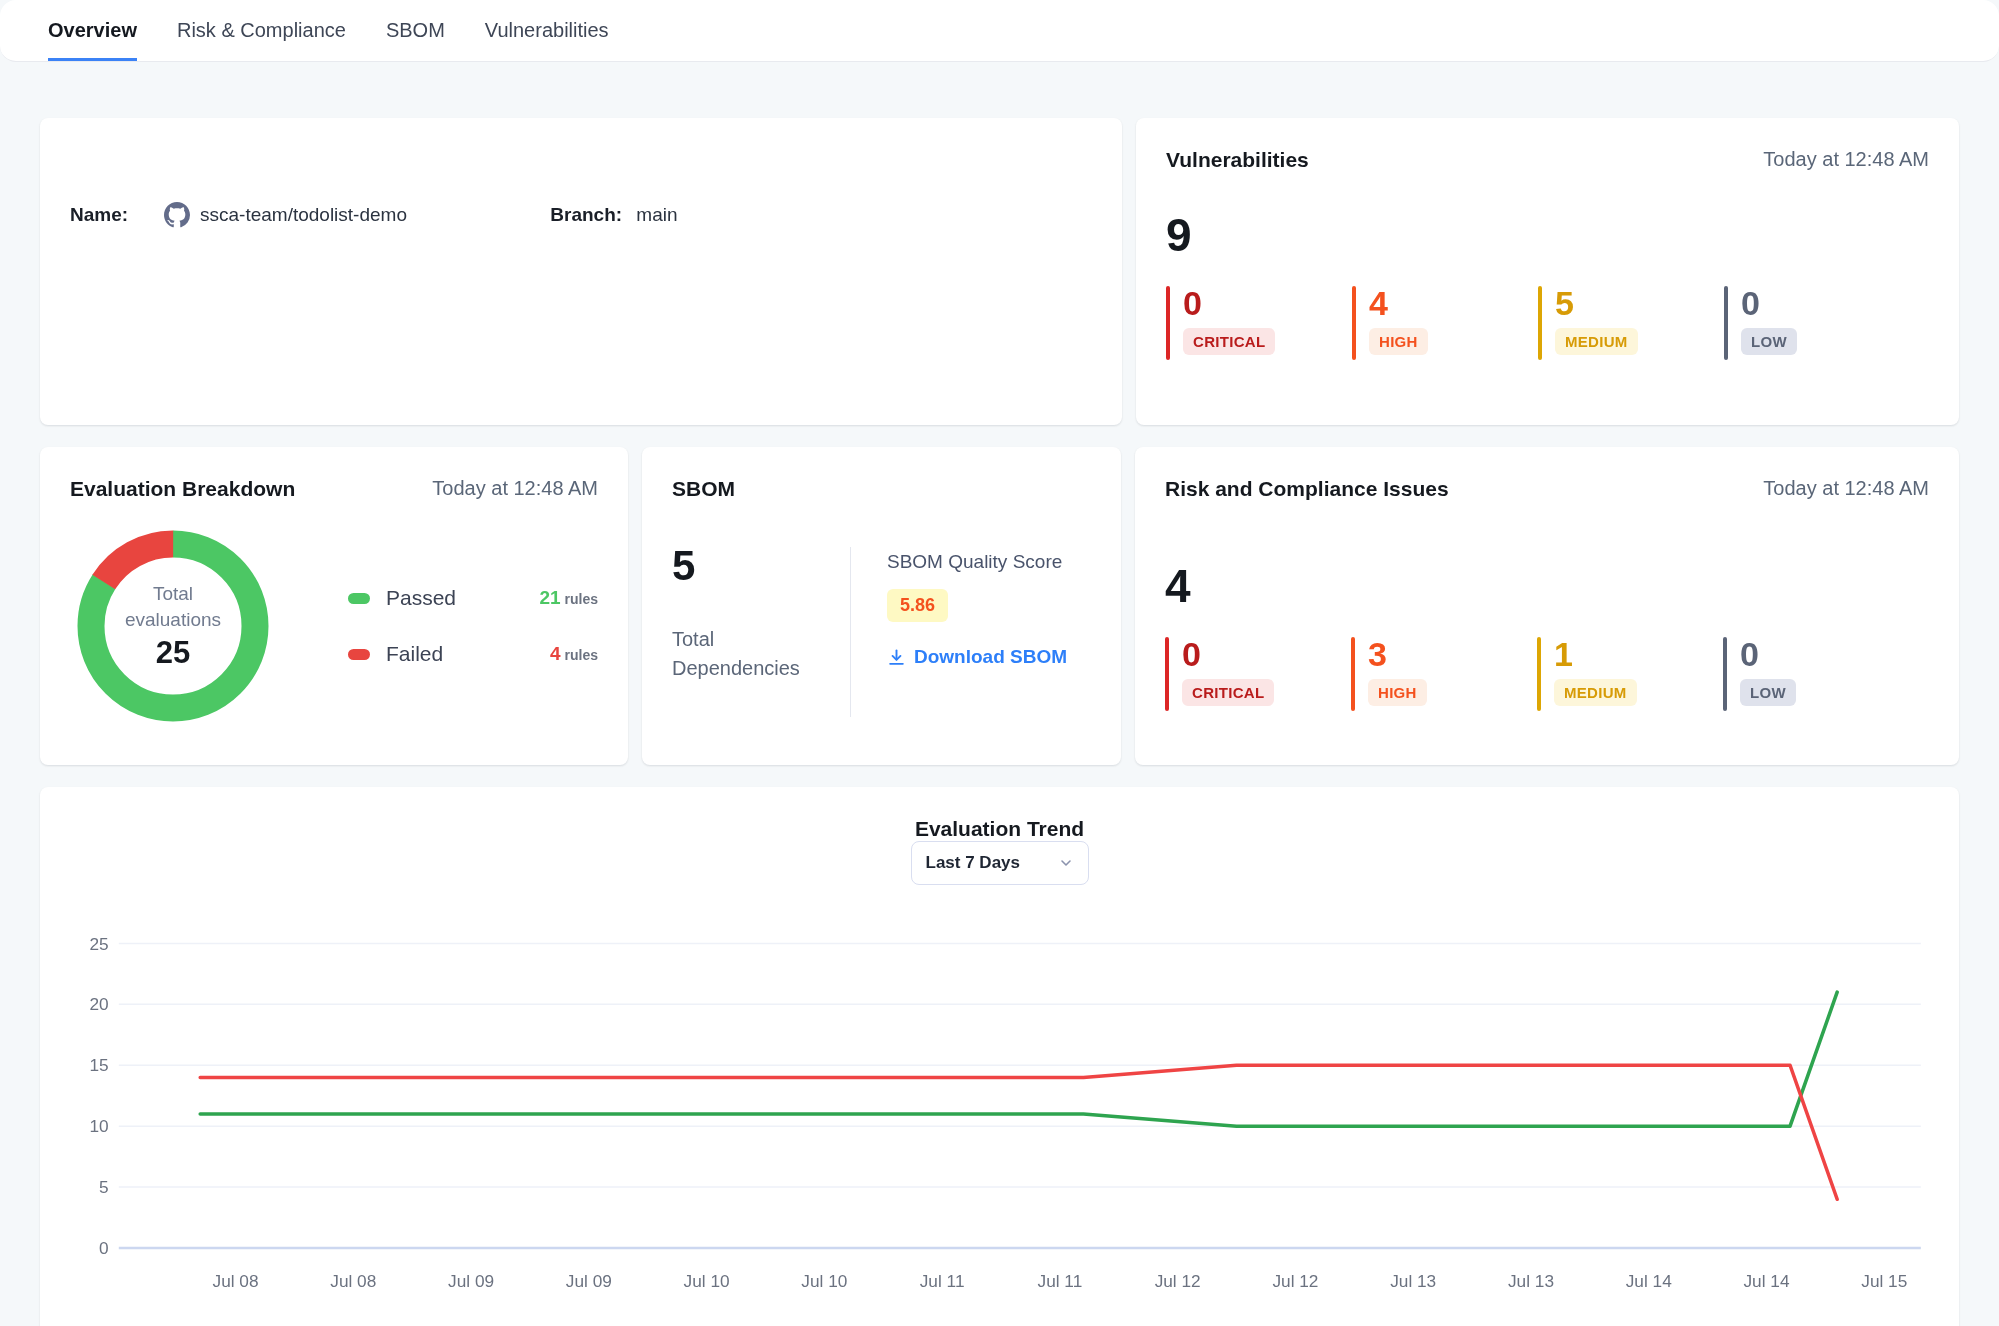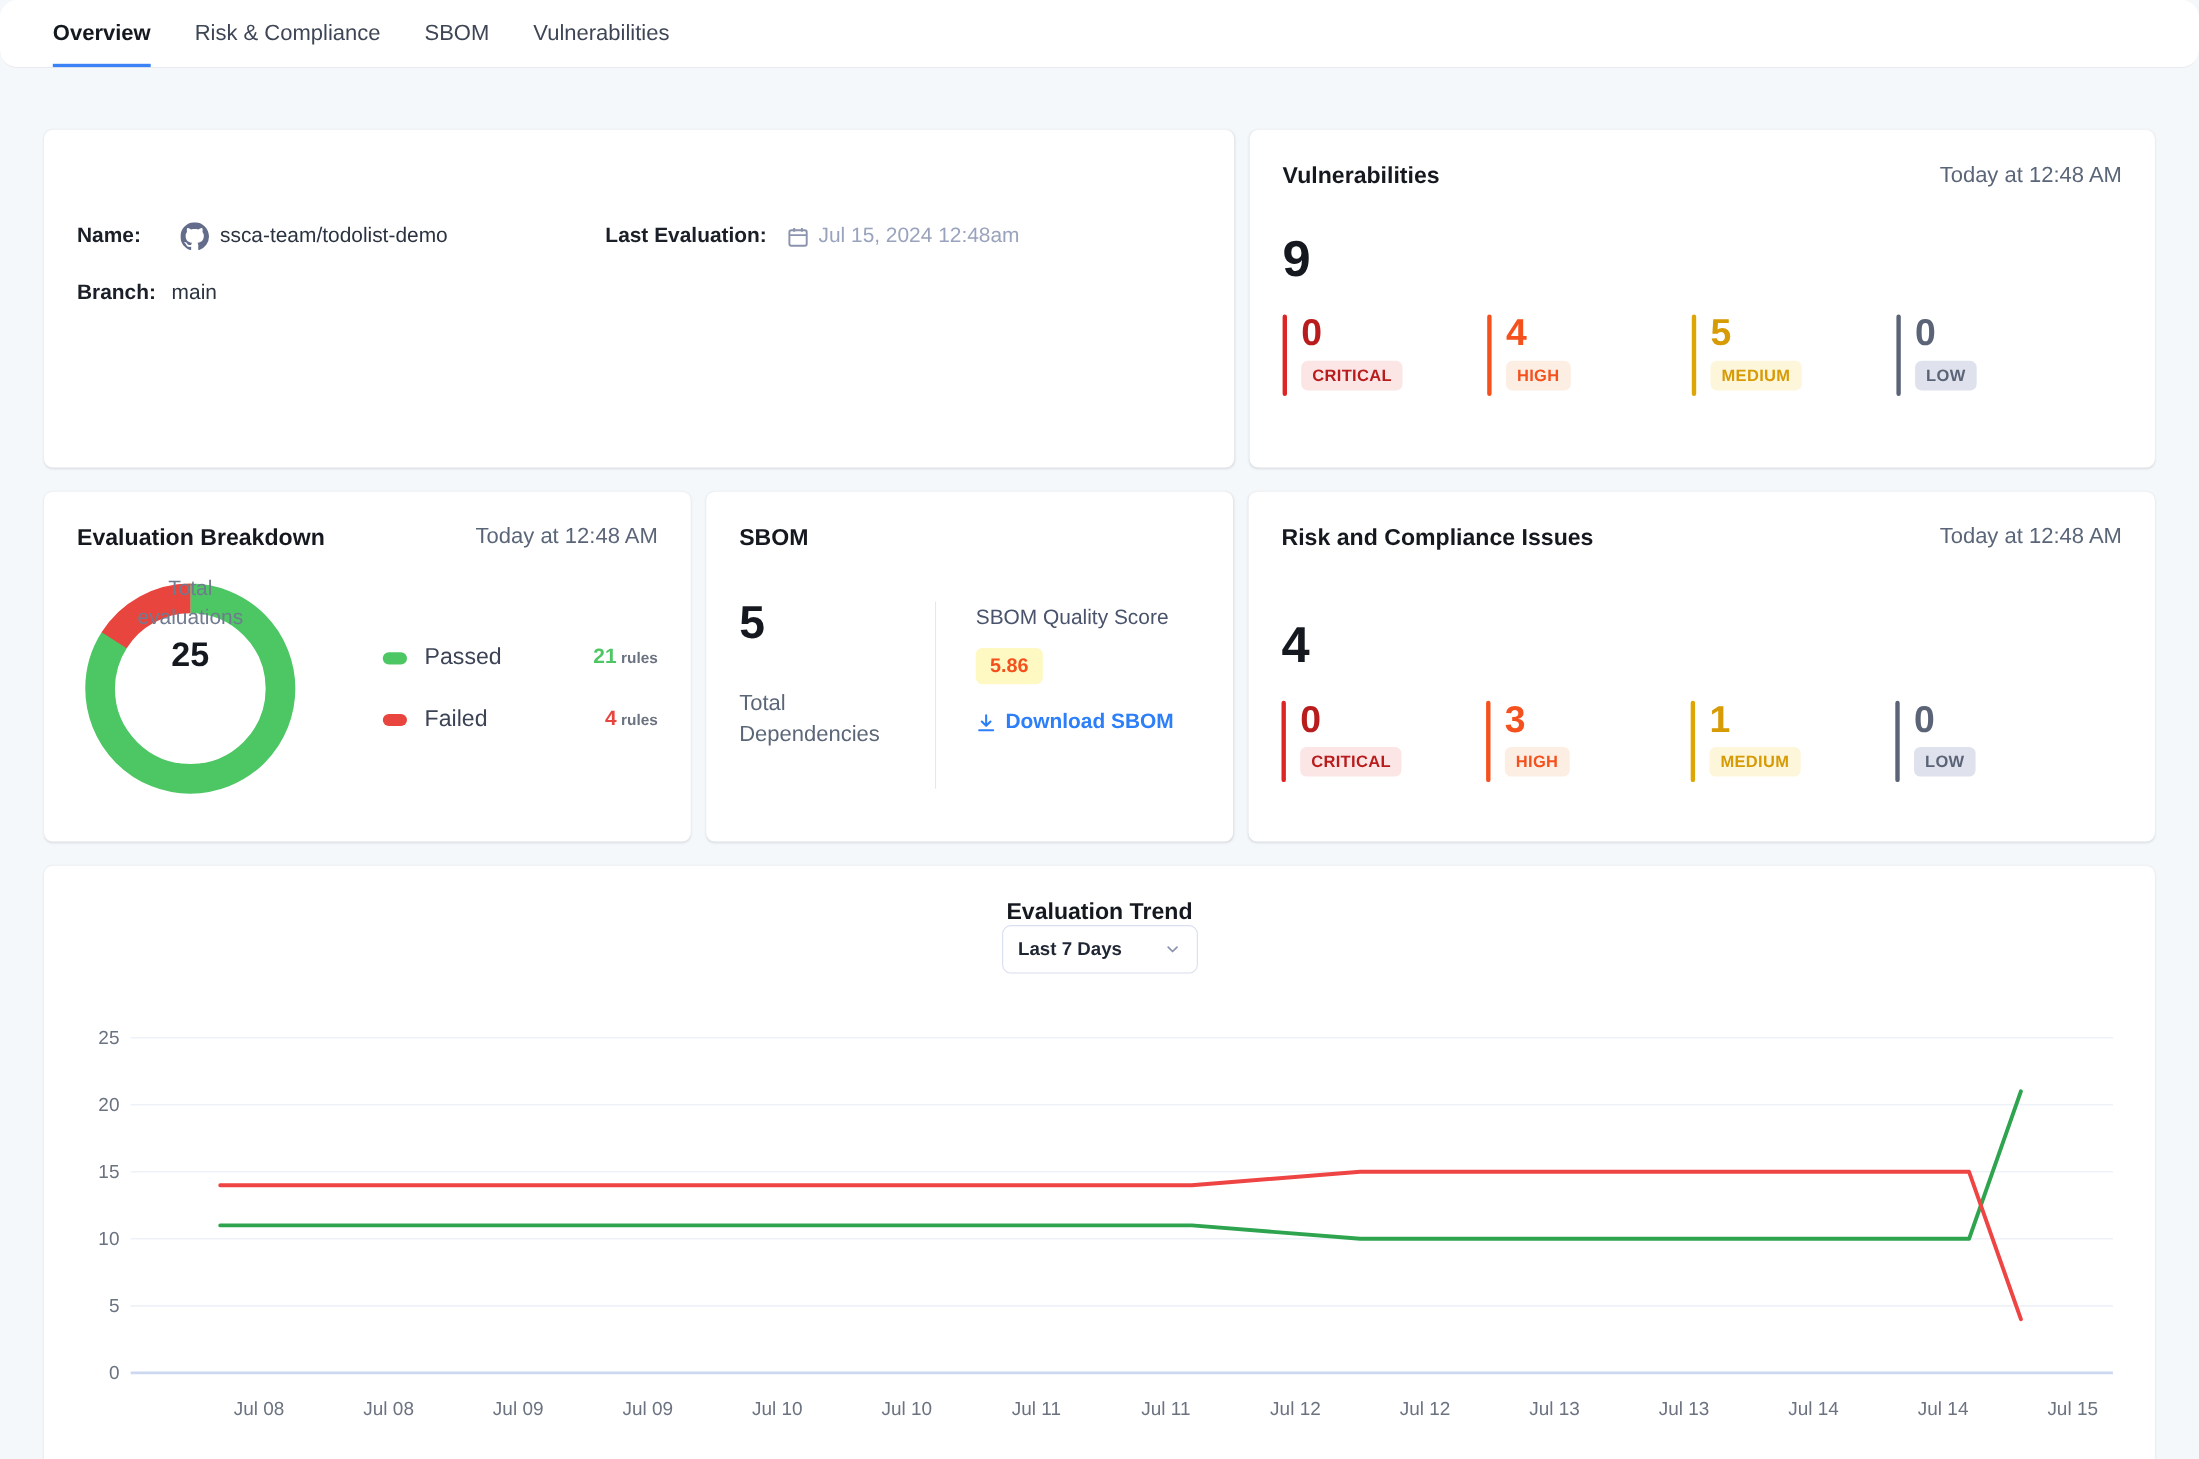--- a/index.html
+++ b/index.html
@@ -44,21 +44,21 @@
   .sev-bar { width:4px; height:74px; border-radius:2px; margin-right:13px; flex:none; }
   .sev-num { font-size:34px; font-weight:bold; line-height:1; }
   .sev-badge { display:inline-block; margin-top:8px; font-size:15px; font-weight:bold;
                letter-spacing:.3px; padding:5px 10px; border-radius:6px; }
 
   
   .card-eb { width:588px; height:318px; padding:30px; }
   .eb-body { display:flex; align-items:center; margin-top:22px; }
   .donut-wrap { position:relative; width:206px; height:206px; flex:none; }
   .donut-center { position:absolute; inset:0; display:flex; flex-direction:column;
-                  align-items:center; text-align:center; }
+                  align-items:center; justify-content:center; text-align:center; }
   .donut-center .dc-label { font-size:19px; color:#717b8f; line-height:1.35; }
   .donut-center .dc-total { font-size:31px; font-weight:bold; color:#15191f; margin-top:3px; }
   .eb-legend { margin-left:72px; display:flex; flex-direction:column; gap:32px; flex:1; max-width:300px; }
   .leg-row { display:flex; align-items:center; }
   .leg-pill { width:22px; height:11px; border-radius:6px; flex:none; }
   .leg-name { margin-left:16px; font-size:21px; color:#3c4354; }
   .leg-val { margin-left:auto; font-size:19px; font-weight:bold; }
   .leg-unit { font-size:14px; color:#6b7280; font-weight:bold; margin-left:4px; }
 
   
@@ -106,30 +106,20 @@
     <div class="row">
 
       <div class="card card-gi">
         <div class="gi-grid">
           <div class="gi-row">
             <span class="gi-label">Name:</span>
             <svg class="gh-icon" viewBox="0 0 16 16" aria-hidden="true">
                 <path d="M8 0C3.58 0 0 3.58 0 8c0 3.54 2.29 6.53 5.47 7.59.4.07.55-.17.55-.38 0-.19-.01-.82-.01-1.49-2.01.37-2.53-.49-2.69-.94-.09-.23-.48-.94-.82-1.13-.28-.15-.68-.52-.01-.53.63-.01 1.08.58 1.23.82.72 1.21 1.87.87 2.33.66.07-.52.28-.87.51-1.07-1.78-.2-3.64-.89-3.64-3.95 0-.87.31-1.59.82-2.15-.08-.2-.36-1.02.08-2.12 0 0 .67-.21 2.2.82.64-.18 1.32-.27 2-.27s1.36.09 2 .27c1.53-1.04 2.2-.82 2.2-.82.44 1.1.16 1.92.08 2.12.51.56.82 1.27.82 2.15 0 3.07-1.87 3.75-3.65 3.95.29.25.54.73.54 1.48 0 1.07-.01 1.93-.01 2.2 0 .21.15.46.55.38A8.01 8.01 0 0 0 16 8c0-4.42-3.58-8-8-8z"></path>
               </svg>
             <span class="gi-value">ssca-team/todolist-demo</span>
-          </div>
-          <div class="gi-row">
-            <span class="gi-label" style="min-width:auto">Last Evaluation:</span>
-            <svg class="cal-icon" viewBox="0 0 24 24" fill="none" stroke-width="2" aria-hidden="true">
-                <rect x="3" y="5" width="18" height="16" rx="2"></rect>
-                <line x1="3" y1="10" x2="21" y2="10"></line>
-                <line x1="8" y1="2.5" x2="8" y2="6.5"></line>
-                <line x1="16" y1="2.5" x2="16" y2="6.5"></line>
-              </svg>
-            <span class="gi-value gi-muted">Jul 15, 2024 12:48am</span>
           </div>
           <div class="gi-row">
             <span class="gi-label">Branch:</span>
             <span class="gi-value">main</span>
           </div>
         </div>
       </div>
 
       <div class="card card-vuln">
         <div class="card-head">

